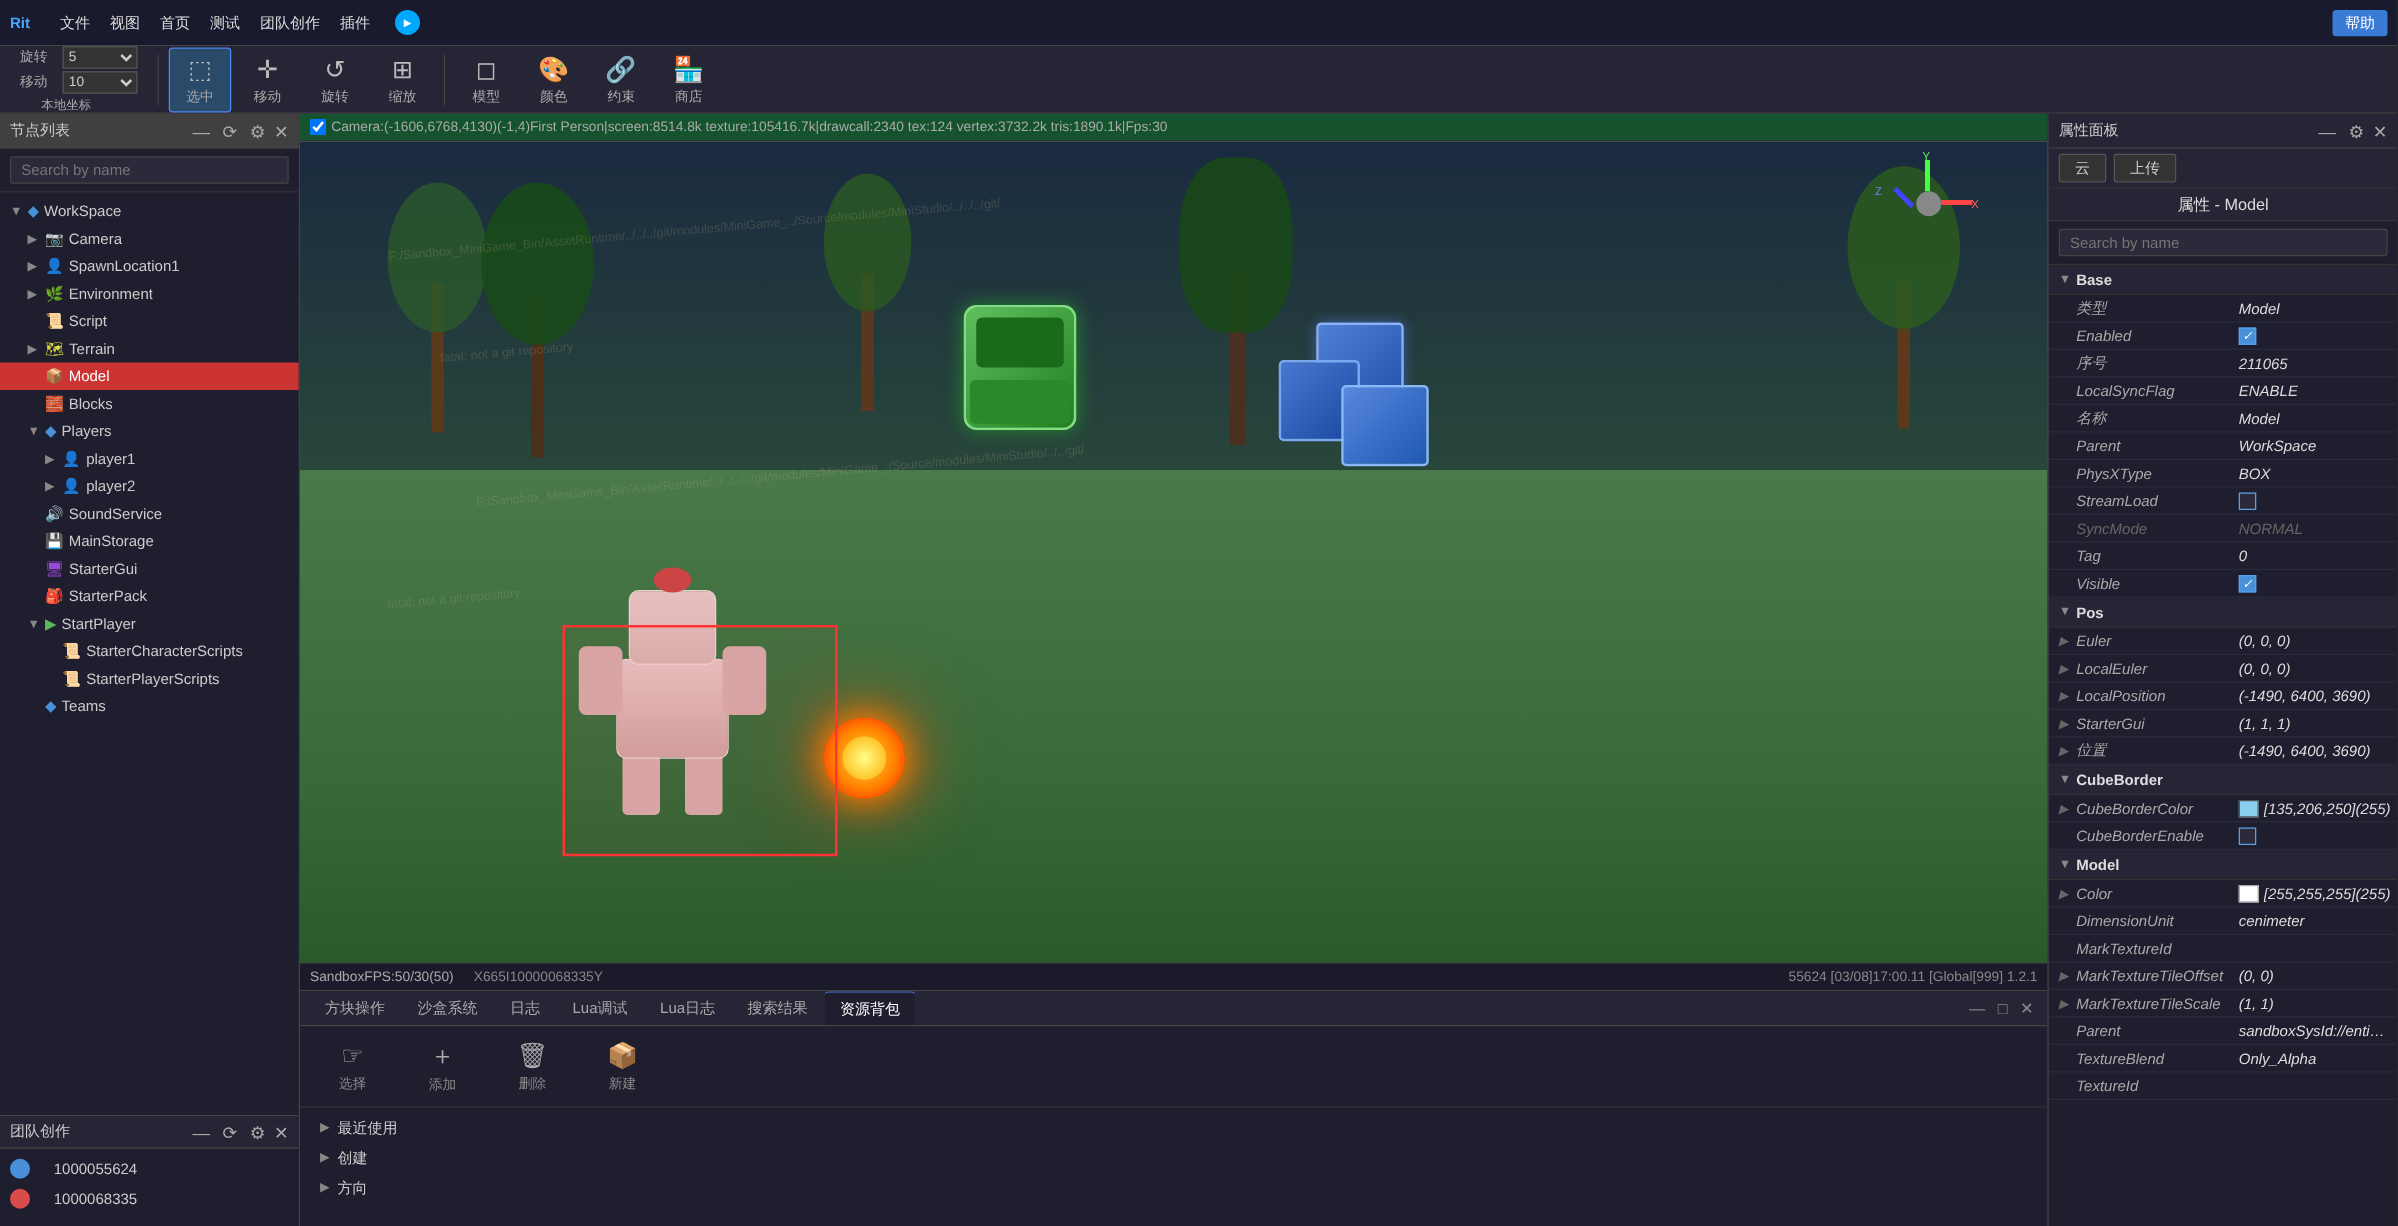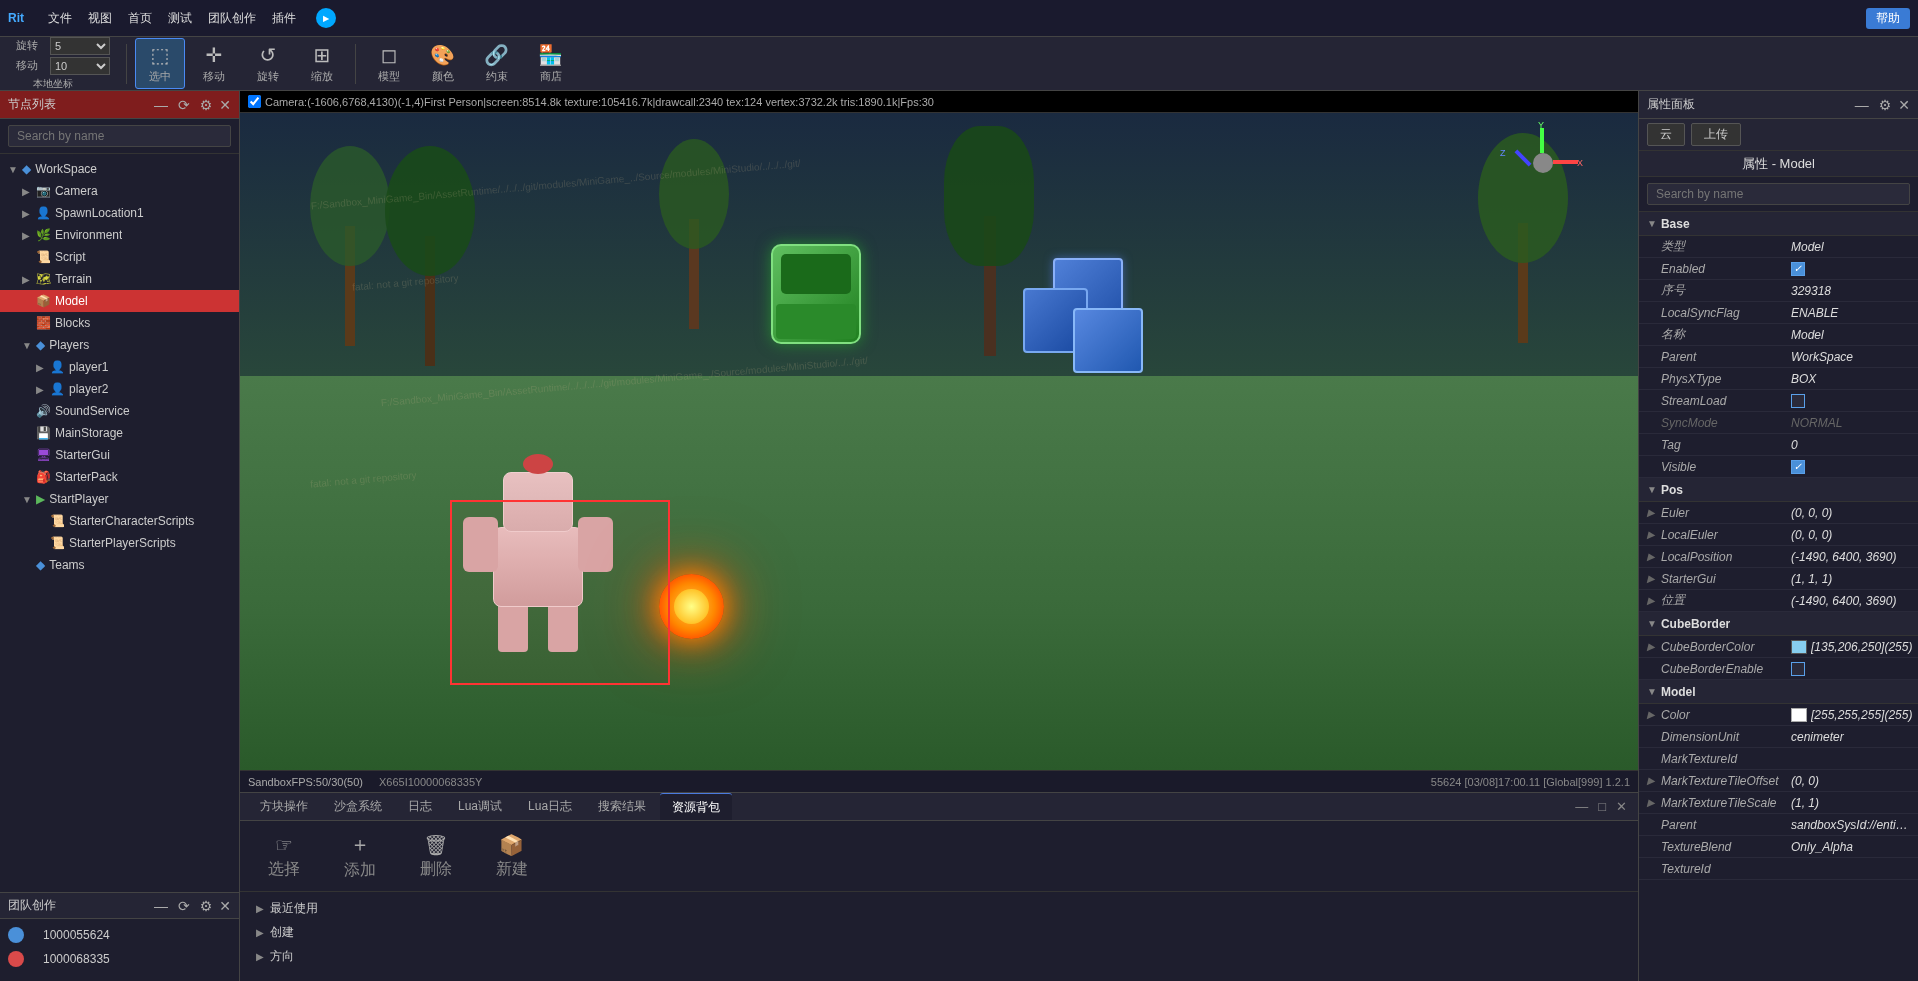--- a/index.html
+++ b/index.html
@@ -57,21 +57,21 @@
 
     
     .left-panel {
       width: 240px; display: flex; flex-direction: column;
       background: #1e1e2e; border-right: 1px solid #444; flex-shrink: 0;
     }
 
     
     .panel-header {
       display: flex; align-items: center; height: 28px;
-      background: #7f1d1d; padding: 0 8px; border-bottom: 1px solid #444; gap: 4px;
+      background: #404040; padding: 0 8px; border-bottom: 1px solid #444; gap: 4px;
     }
     .panel-title { font-size: 12px; color: #ccc; flex: 1; }
     .panel-header-btn { cursor: pointer; color: #aaa; font-size: 14px; padding: 0 3px; }
     .panel-close { color: #aaa; cursor: pointer; font-size: 14px; }
 
     
     .search-box {
       padding: 6px 8px; background: #1e1e2e; border-bottom: 1px solid #333;
     }
     .search-input {
@@ -122,21 +122,21 @@
       display: flex; align-items: center; justify-content: center; font-size: 8px;
     }
 
     
     .center-area {
       flex: 1; display: flex; flex-direction: column; overflow: hidden;
     }
 
     
     .viewport-info {
-      height: 22px; background: #000000; display: flex; align-items: center;
+      height: 22px; background: #14532d; display: flex; align-items: center;
       padding: 0 8px; font-size: 11px; color: #aaa; border-bottom: 1px solid #333;
     }
     .viewport-checkbox { margin-right: 4px; }
 
     
     .viewport {
       flex: 1; background: #3a6040; position: relative; overflow: hidden;
       min-height: 300px;
     }
     .viewport-bg {
@@ -177,21 +177,21 @@
     }
     .asset-toolbar {
       display: flex; align-items: center; padding: 6px 12px; gap: 12px;
       border-bottom: 1px solid #333;
     }
     .asset-tool-btn {
       display: flex; flex-direction: column; align-items: center; gap: 2px;
       cursor: pointer; padding: 4px 16px; min-width: 60px;
     }
     .asset-tool-icon { font-size: 20px; color: #aaa; }
-    .asset-tool-label { font-size: 16px; color: #888; }
+    .asset-tool-label { font-size: 11px; color: #888; }
     .asset-search-row {
       display: flex; align-items: center; padding: 4px 12px; gap: 8px;
       border-bottom: 1px solid #333;
     }
     .asset-search-input {
       flex: 1; background: #2a2a3a; border: 1px solid #444; color: #ccc;
       font-size: 12px; padding: 3px 8px; border-radius: 2px;
     }
     .asset-menu-btn { cursor: pointer; color: #888; font-size: 16px; }
 
@@ -700,21 +700,21 @@
         <span class="prop-value">Model</span>
       </div>
       <div class="prop-row">
         <span class="prop-expand"></span>
         <span class="prop-name">Enabled</span>
         <div class="prop-checkbox checked"></div>
       </div>
       <div class="prop-row">
         <span class="prop-expand"></span>
         <span class="prop-name">序号</span>
-        <span class="prop-value">329318</span>
+        <span class="prop-value">211065</span>
       </div>
       <div class="prop-row">
         <span class="prop-expand"></span>
         <span class="prop-name">LocalSyncFlag</span>
         <span class="prop-value">ENABLE</span>
       </div>
       <div class="prop-row">
         <span class="prop-expand"></span>
         <span class="prop-name">名称</span>
         <span class="prop-value">Model</span>

